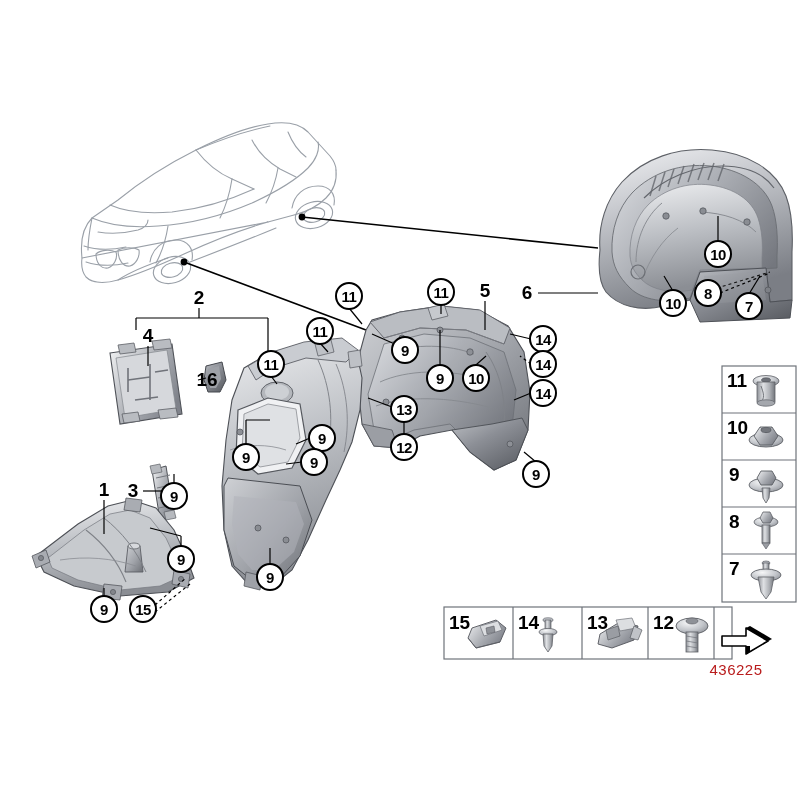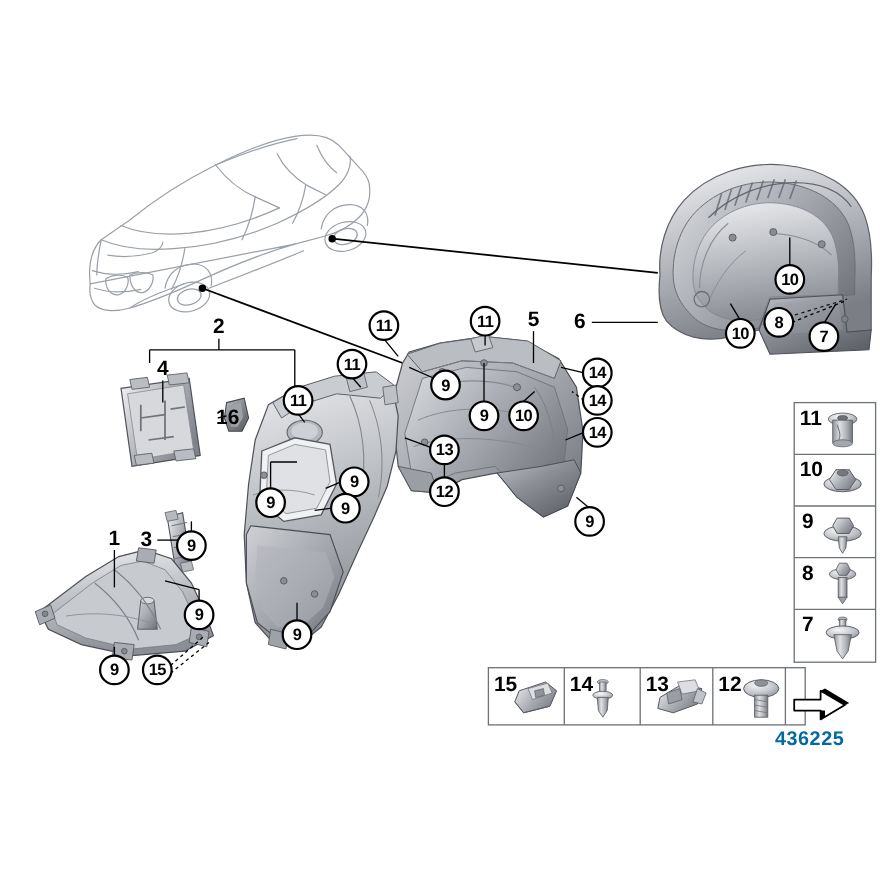--- a/index.html
+++ b/index.html
@@ -59,23 +59,23 @@
     font-weight: bold;
     color: #000;
     z-index: 40;
   }
   #diagno {
     position: absolute;
     left: 736px;
     top: 661px;
     transform: translateX(-50%);
     font-family: "Liberation Sans", sans-serif;
-    font-size: 18px;
-    font-weight: bold;
-    color: #0369a1;
+    font-size: 15px;
+    font-weight: normal;
+    color: #b91c1c;
     letter-spacing: 0.5px;
     z-index: 40;
   }
 </style>
 </head>
 <body>
 
 <div id="canvas">
 
   <svg id="art" width="800" height="800" viewBox="0 0 800 800">

